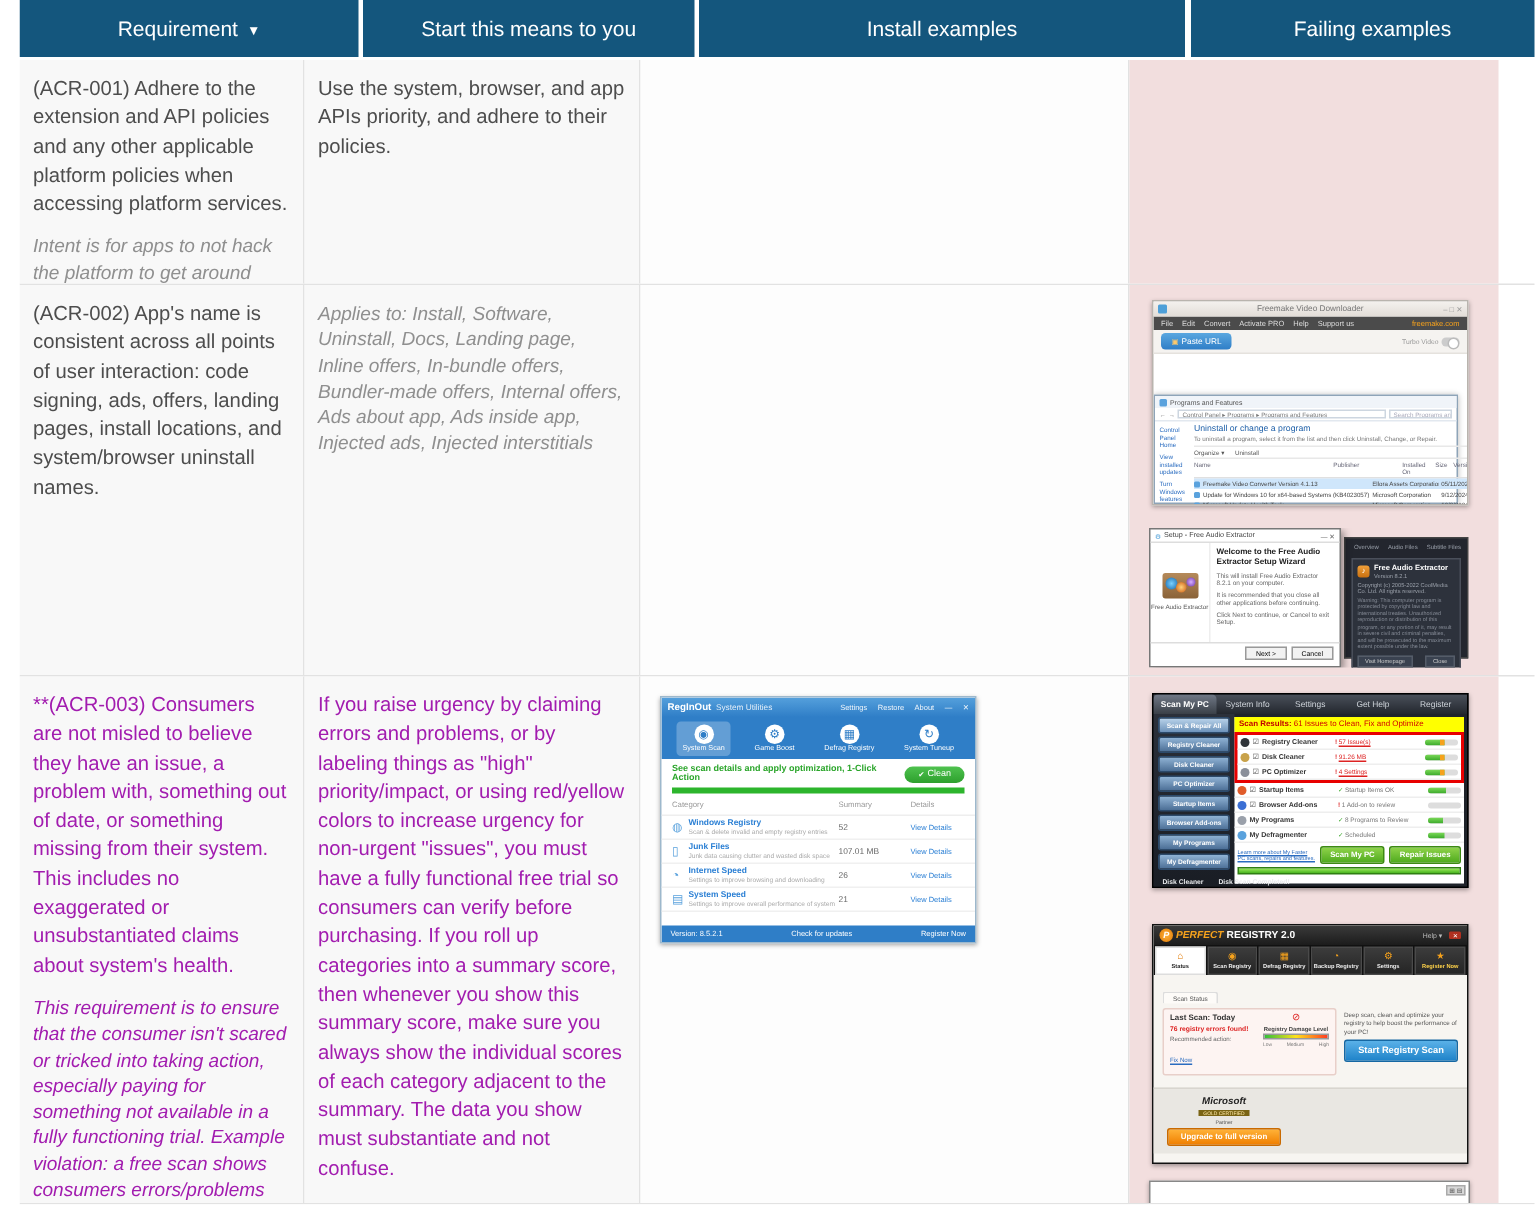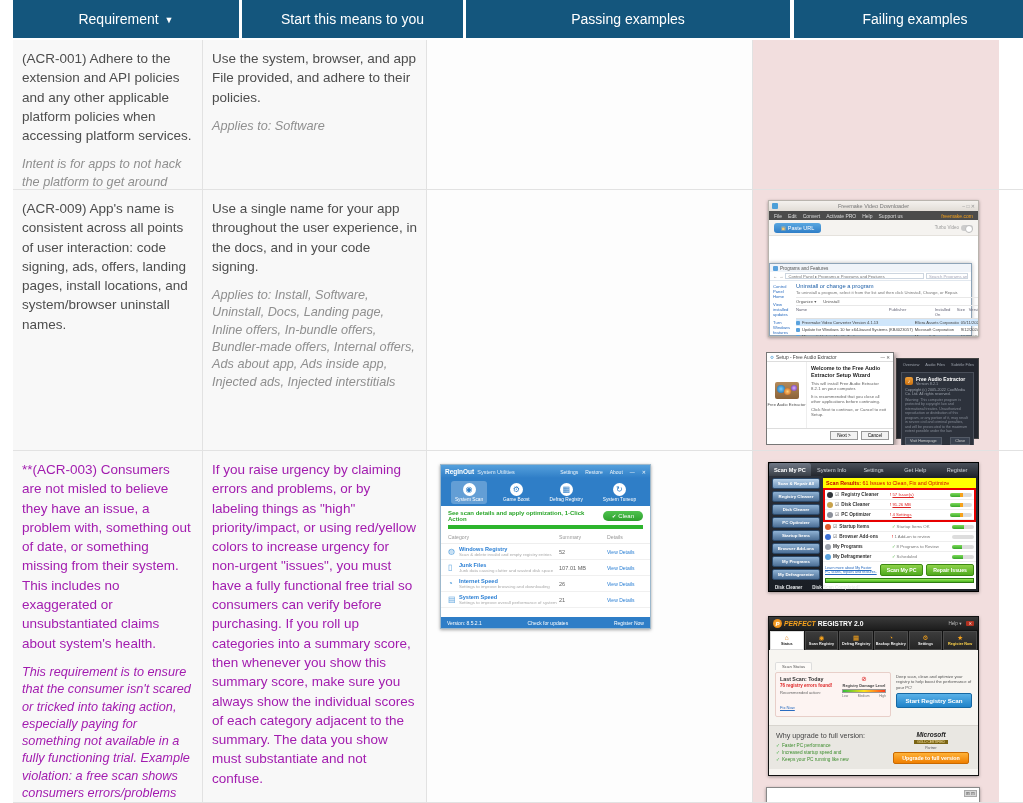--- a/index.html
+++ b/index.html
@@ -198,46 +198,44 @@
 
   <div class="hdr">
     <div class="hcell hc1">
       <span>Requirement</span>
       <span class="sort">▼</span>
     </div>
     <div class="hcell hc2">
       <span>Start this means to you</span>
     </div>
     <div class="hcell hc3">
-      <span>Passing examples</span>
+      <span>Install examples</span>
     </div>
     <div class="hcell hc4">
       <span>Failing examples</span>
     </div>
   </div>
 
   <div class="trow r1">
     <div class="cell c1">
       <p class="main">(ACR-001) Adhere to the extension and API policies and any other applicable platform policies when accessing platform services.</p>
       <p class="note">Intent is for apps to not hack the platform to get around consumer-protecting restrictions, but use the interfaces as intended.</p>
     </div>
     <div class="cell c2">
-      <p class="main">Use the system, browser, and app File provided, and adhere to their policies.</p>
-      <p class="note">Applies to: Software</p>
+      <p class="main">Use the system, browser, and app APIs priority, and adhere to their policies.</p>
     </div>
     <div class="cell c3"></div>
     <div class="cell c4"></div>
   </div>
 
   <div class="trow r2">
     <div class="cell c1">
-      <p class="main">(ACR-009) App's name is consistent across all points of user interaction: code signing, ads, offers, landing pages, install locations, and system/browser uninstall names.</p>
+      <p class="main">(ACR-002) App's name is consistent across all points of user interaction: code signing, ads, offers, landing pages, install locations, and system/browser uninstall names.</p>
     </div>
     <div class="cell c2">
-      <p class="main">Use a single name for your app throughout the user experience, in the docs, and in your code signing.</p>
       <p class="note">Applies to: Install, Software, Uninstall, Docs, Landing page, Inline offers, In-bundle offers, Bundler-made offers, Internal offers, Ads about app, Ads inside app, Injected ads, Injected interstitials</p>
     </div>
     <div class="cell c3"></div>
     <div class="cell c4">
 
       <div class="shot fm">
         <div class="fm-tb">
           <span class="lg"></span>
           <span>Freemake Video Downloader</span>
           <span class="wc">– □ ✕</span>
@@ -650,26 +648,20 @@
                 </div>
               </div>
             </div>
             <div class="pr-right">
               <div class="pr-promo">Deep scan, clean and optimize your registry to help boost the performance of your PC!</div>
               <div class="pr-scan">Start Registry Scan</div>
             </div>
           </div>
         </div>
         <div class="pr-lower">
-          <div class="pr-ll">
-            <div class="pr-lh">Why upgrade to full version:</div>
-            <div class="pr-ben"><i class="ck">✓</i><span>Faster PC performance</span></div>
-            <div class="pr-ben"><i class="ck">✓</i><span>Increased startup speed and</span></div>
-            <div class="pr-ben"><i class="ck">✓</i><span>Keeps your PC running like new</span></div>
-          </div>
           <div class="pr-lr">
             <span class="pr-ms">Microsoft</span>
             <span class="pr-msg">GOLD CERTIFIED</span>
             <span class="pr-msp">Partner</span>
             <span class="pr-up">Upgrade to full version</span>
           </div>
         </div>
       </div>
 
       <div class="shot px">

